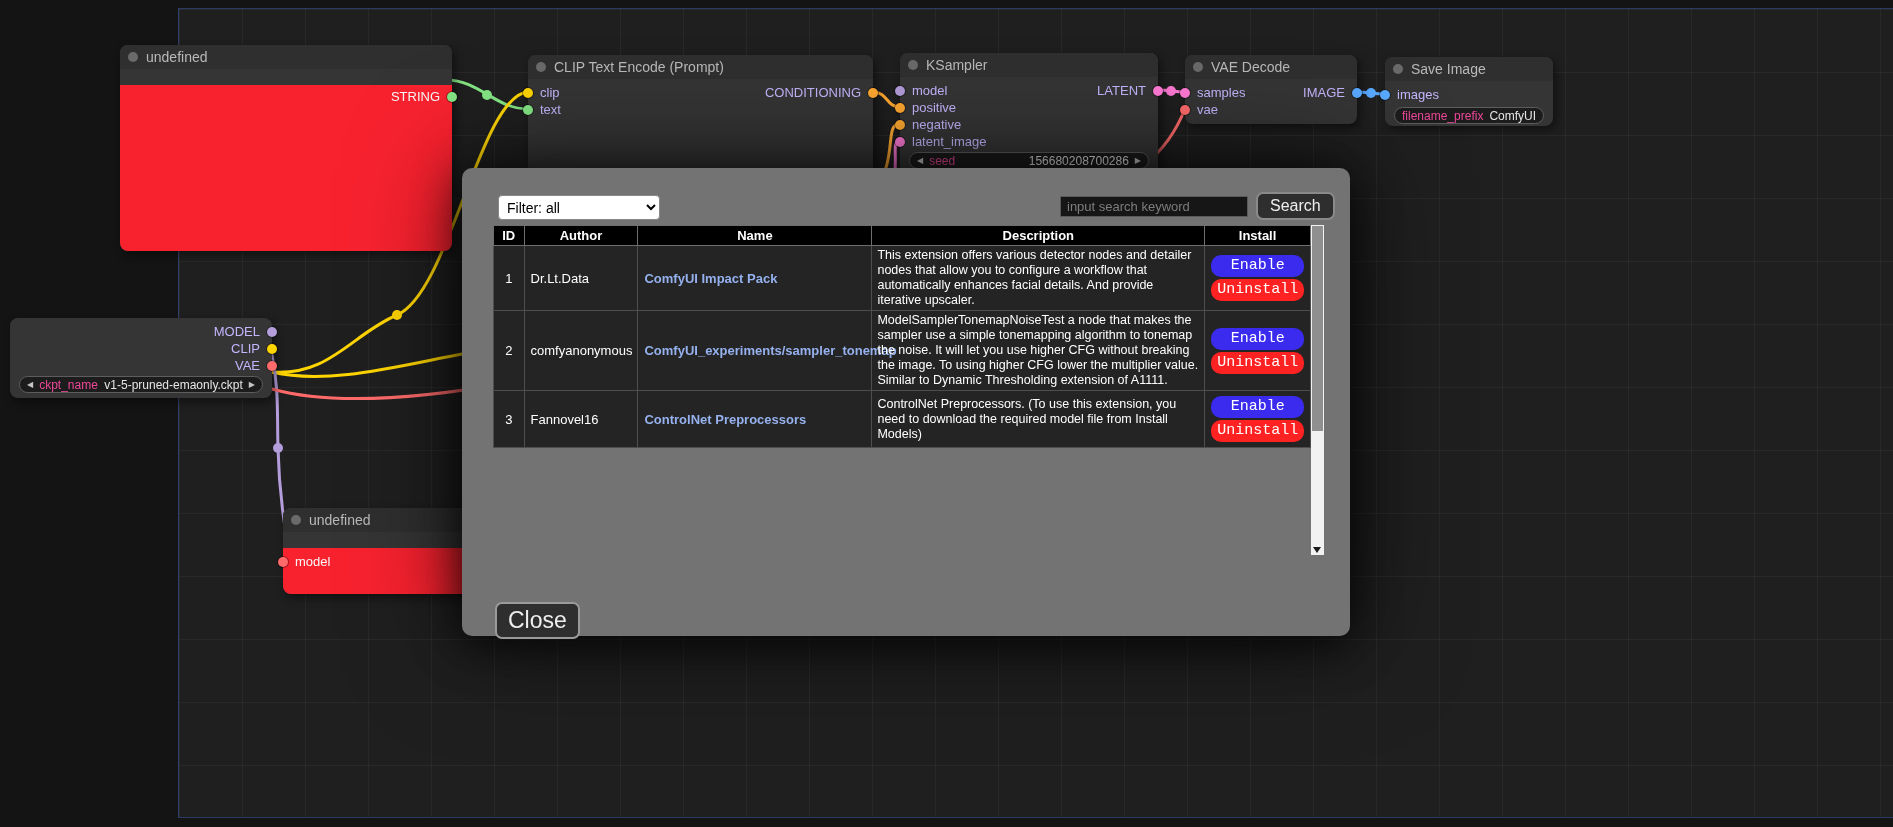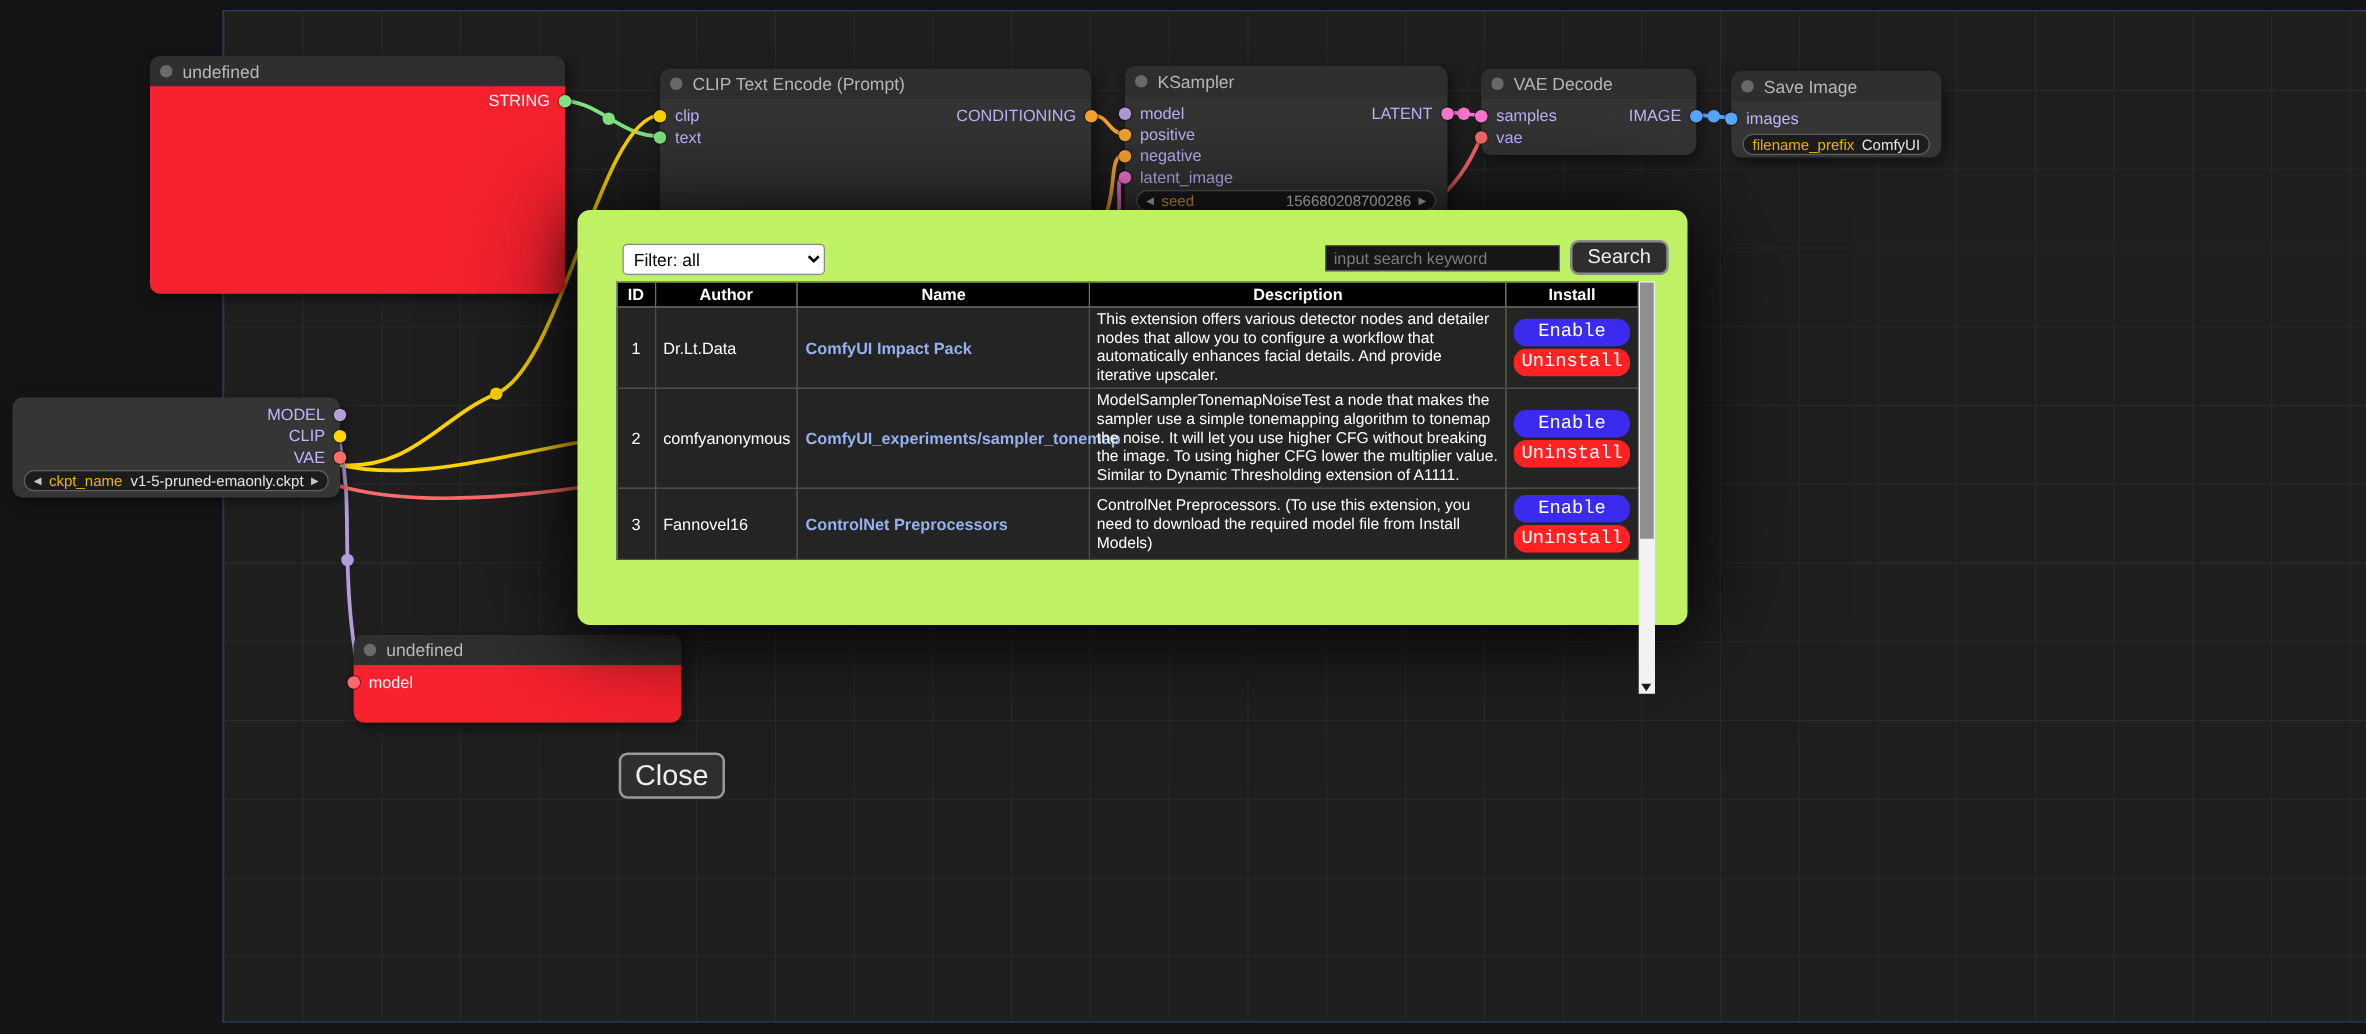--- a/index.html
+++ b/index.html
@@ -35,42 +35,42 @@
     box-shadow: 3px 4px 10px rgba(0,0,0,0.45);
   }
   .node-title {
     height: 24px; background: var(--node-title-bg, #2f2f2f);
     border-radius: 8px 8px 0 0;
     display: flex; align-items: center; gap: 8px; padding: 0 8px;
   }
   .collapse-dot { width: 10px; height: 10px; border-radius: 50%; background: #6a6a6a; flex: none; }
   .node-title-text { color: #b9b9b9; font-size: 14px; white-space: nowrap; }
   .node-body { border-radius: 0 0 8px 8px; padding-top: 5px; padding-bottom: 6px; }
-  .node-body.error { background: var(--error-node, #f8222f); }
+  .node-body.error { background: var(--error-node, #f8222f); margin-top: 16px; }
   .srow { display: flex; justify-content: space-between; align-items: center; height: 17px; }
   .sin  { display: flex; align-items: center; gap: 7px; margin-left: -5px; }
   .sout { display: flex; align-items: center; gap: 7px; margin-right: -5px; margin-left: auto; }
   .dot  { width: 10px; height: 10px; border-radius: 50%; background: var(--c, #888);
           box-shadow: 0 0 0 1px rgba(0,0,0,0.35); flex: none; }
   .slabel { color: #c4b5fd; font-size: 13px; white-space: nowrap; }
   .error .slabel, .light .slabel { color: #f7f7f7; }
 
   .widget {
     height: 17px; display: flex; align-items: center; gap: 6px;
     background: #1c1c1c; border: 1px solid #5d5d5d; border-radius: 9px;
     margin: 2px 9px 0; padding: 0 7px; font-size: 12px; white-space: nowrap;
   }
   .w-arrow { color: #c5c5c5; font-size: 8px; line-height: 1; }
-  .w-label { color: #eab308; text-align: center; }
+  .w-label { color: #ec4899; text-align: center; }
   .w-value { color: #e5e5e5; margin-left: auto; }
 
   
   .modal {
-    position: absolute; left: 462px; top: 168px; width: 888px; height: 332px;
-    z-index: 10; background: #bef264; border-radius: 10px;
+    position: absolute; left: 462px; top: 168px; width: 888px; height: 468px;
+    z-index: 10; background: #737373; border-radius: 10px;
     box-shadow: 0 6px 45px rgba(0,0,0,0.8), 0 0 110px rgba(0,0,0,0.55);
   }
   .filter-select {
     position: absolute; left: 36px; top: 27px; width: 162px; height: 25px;
     font-size: 14px; font-family: inherit; background: #fff; color: #000;
     border: 1px solid #888; border-radius: 4px; padding: 0 4px;
   }
   .search-input {
     position: absolute; left: 598px; top: 28px; width: 188px; height: 21px;
     background: #161616; border: 1px solid #5a5a5a; color: #cfcfcf;

